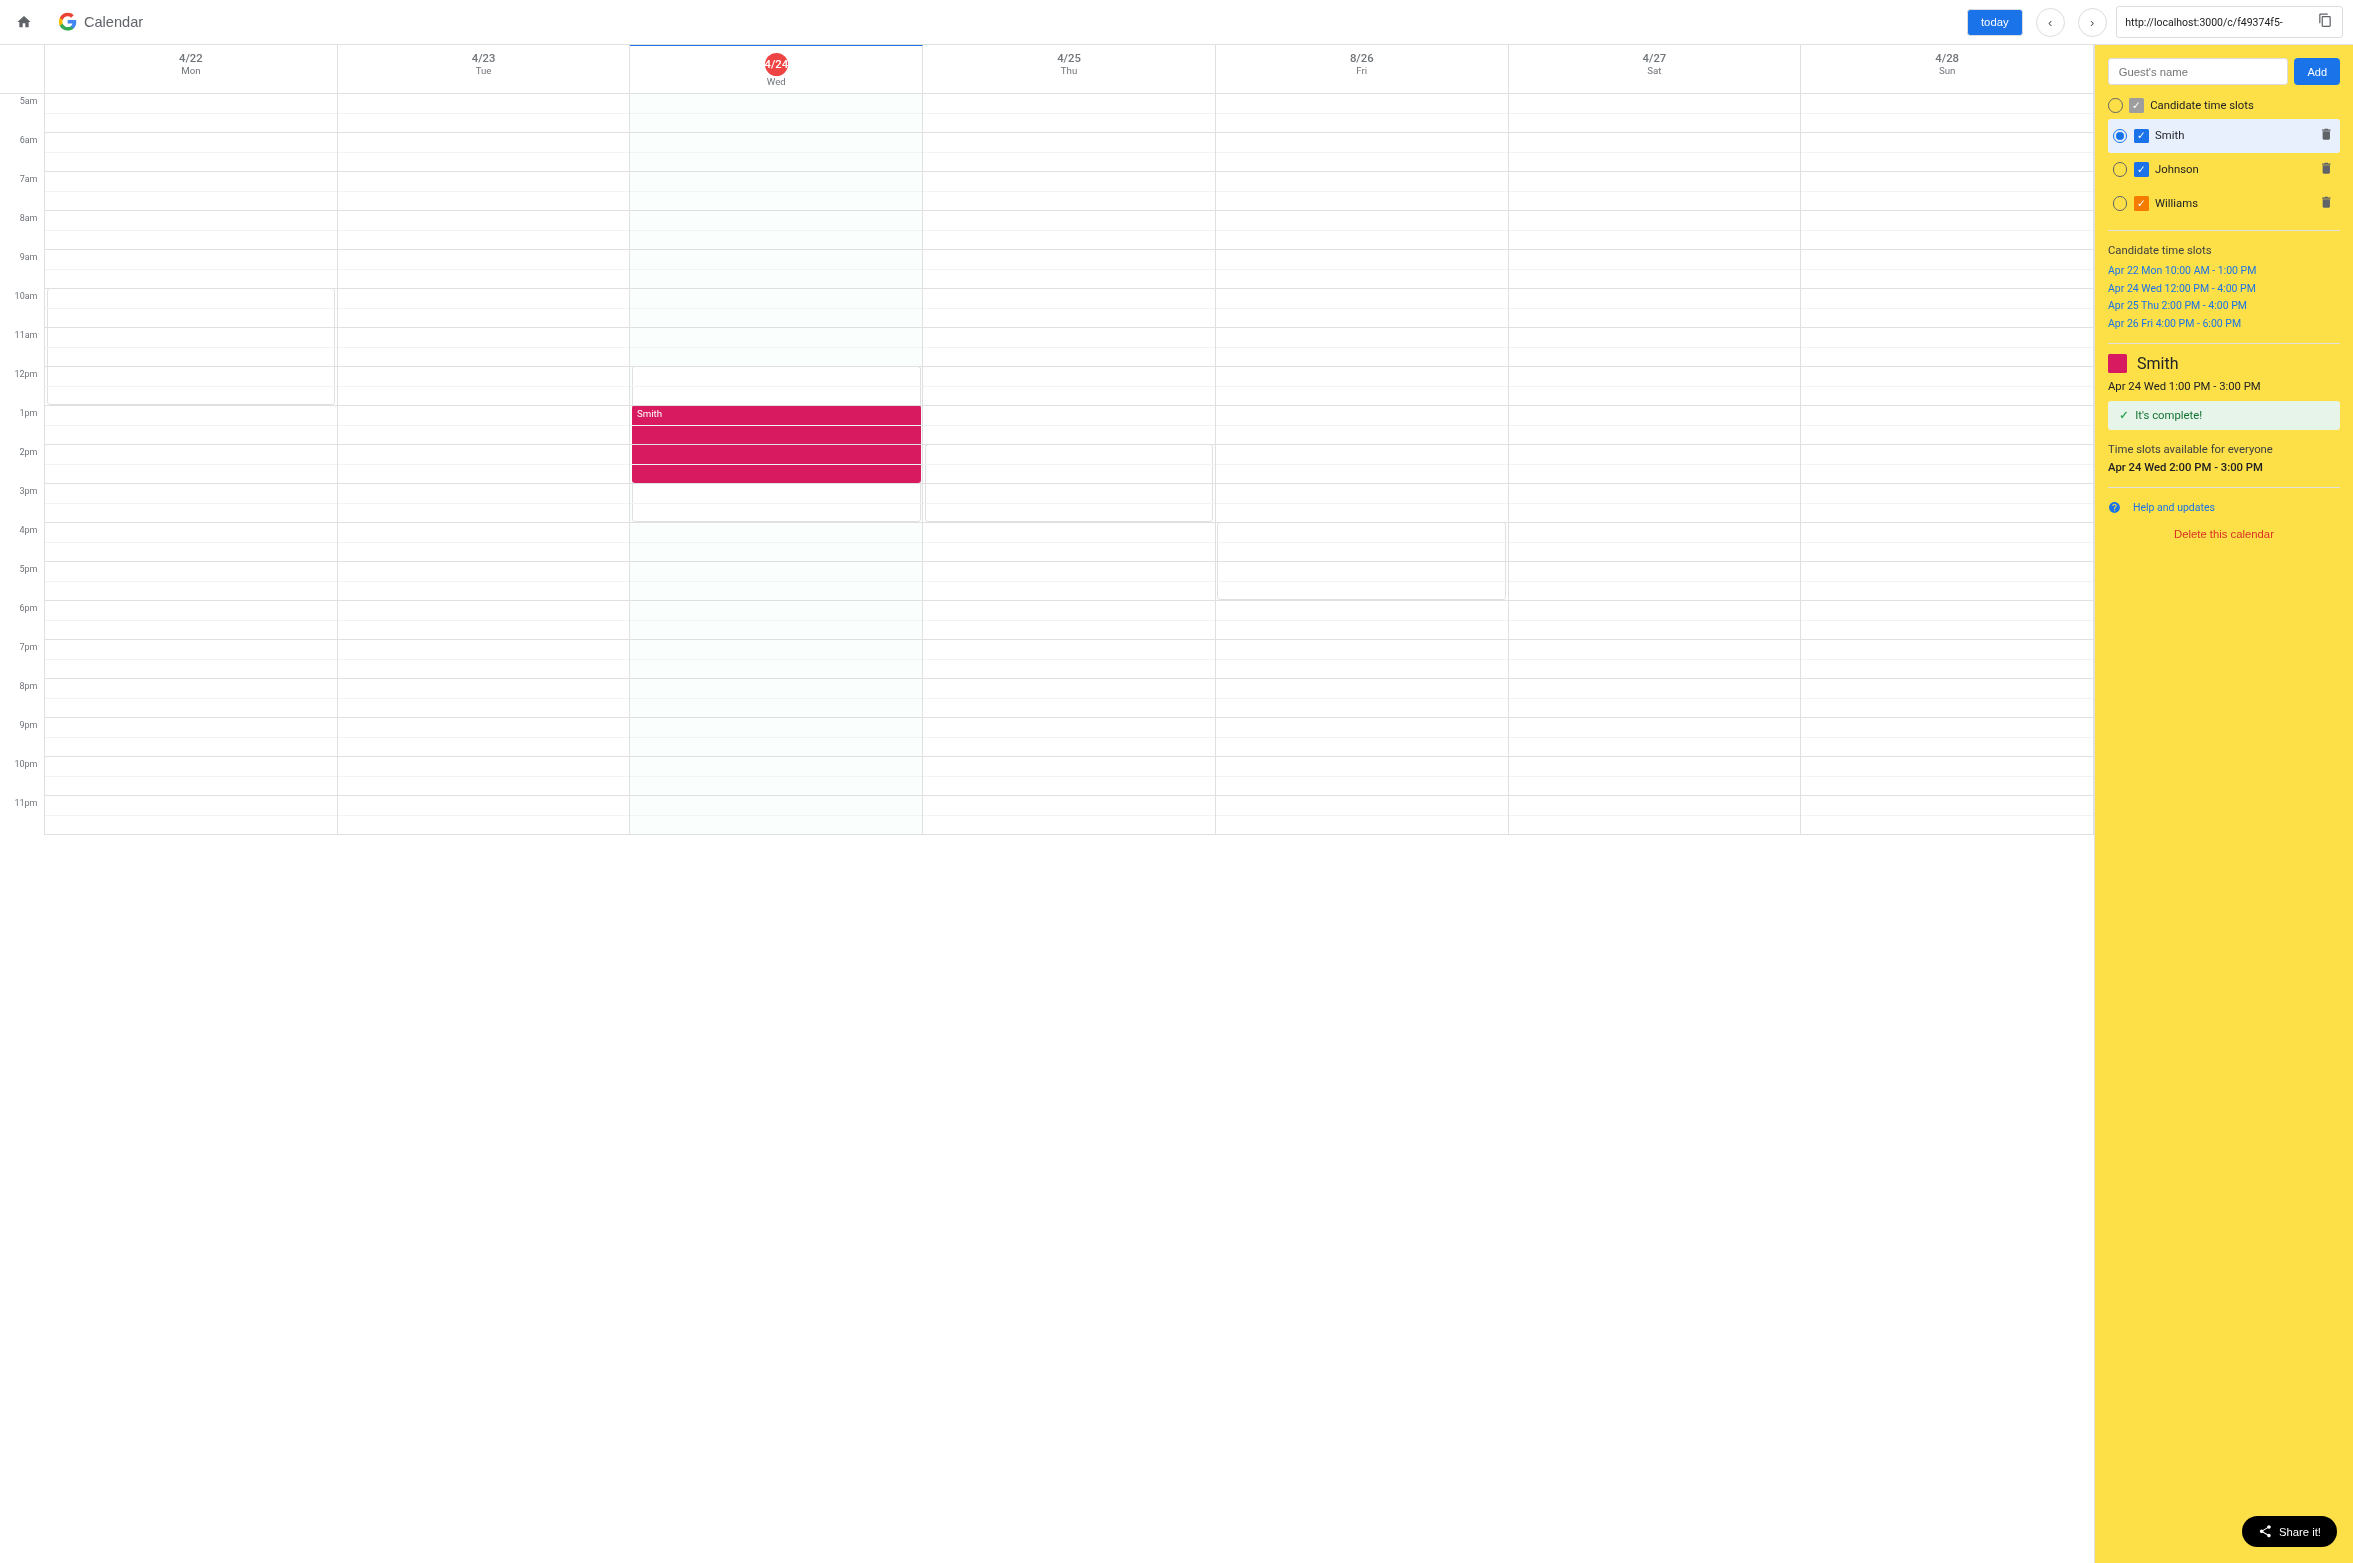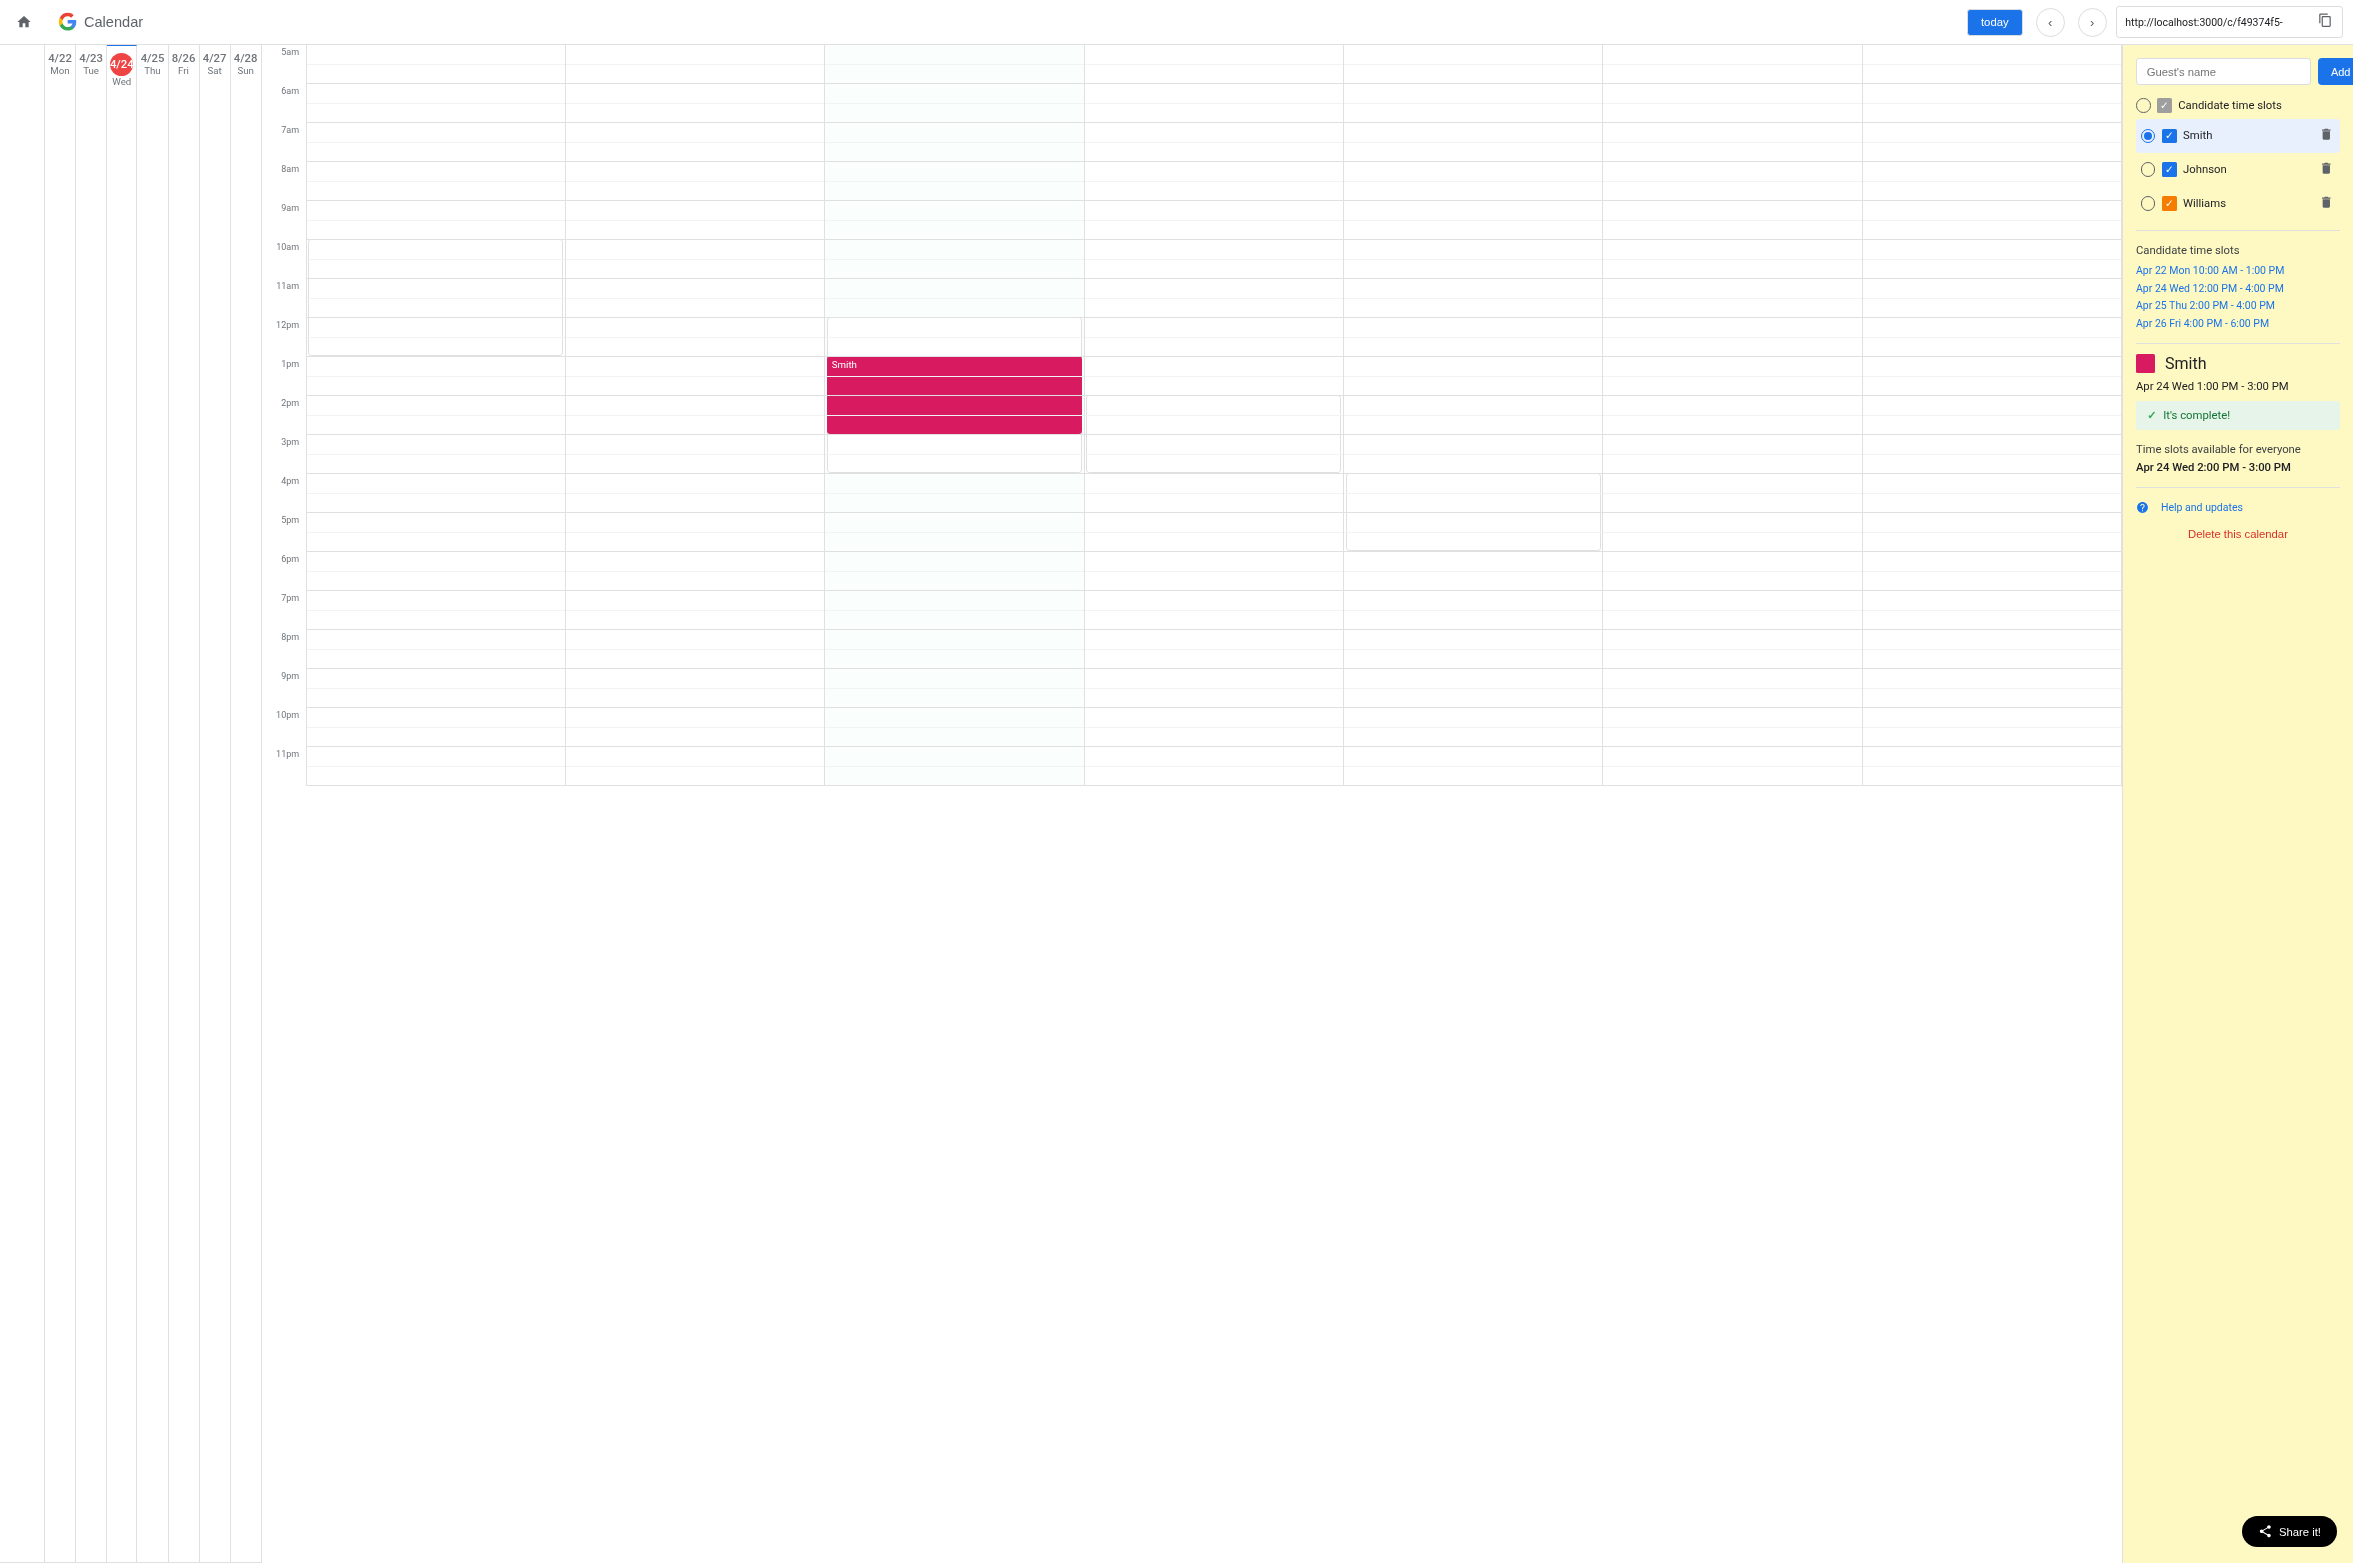--- a/index.html
+++ b/index.html
@@ -39,21 +39,21 @@
       border: 0.8px solid #dadce0; border-radius: 3.2px; padding: 4.9px 8px;
       min-width: 227px;
     }
     .url-text { font-size: 10.5px; color: #202124; flex: 1; }
     .copy-btn { border: none; background: transparent; cursor: pointer; color: #5f6368; font-size: 13px; padding: 1.6px; }
 
     
     .main-container { display: flex; flex: 1; overflow: hidden; }
 
     
-    .calendar-area { flex: 1; display: flex; flex-direction: row; overflow: hidden; }
+    .calendar-area { flex: 1; display: flex; flex-direction: column; overflow: hidden; }
 
     
     .day-headers {
       display: flex; border-bottom: 0.8px solid #e0e0e0;
       background: #fff; flex-shrink: 0;
     }
     .time-gutter-header { width: 45px; flex-shrink: 0; border-right: 0.8px solid #e0e0e0; }
     .day-col-header {
       flex: 1; text-align: center; padding: 6.5px 3.2px;
       font-size: 9.7px; color: #70757a; border-right: 0.8px solid #e0e0e0;
@@ -105,22 +105,22 @@
     }
     .event-smith {
       background: #d81b60; color: #fff;
     }
     .event-white {
       background: #fff; border: 0.8px solid #e0e0e0; color: #333;
     }
 
     
     .sidebar {
-      width: 231px; flex-shrink: 0; border-left: 0.8px solid #e0e0e0;
-      overflow-y: auto; padding: 13px; background: #fef9c3;
+      width: 259px; flex-shrink: 0; border-left: 0.8px solid #e0e0e0;
+      overflow-y: auto; padding: 13px; background: #fde047;
     }
     .guest-input-row {
       display: flex; gap: 6.5px; margin-bottom: 13px;
     }
     .guest-input {
       flex: 1; padding: 6.5px 9.7px; border: 0.8px solid #dadce0; border-radius: 3.2px;
       font-size: 11.3px; outline: none; color: #5f6368;
     }
     .add-btn {
       padding: 6.5px 13px; background: #1a73e8; color: #fff; border: none;

